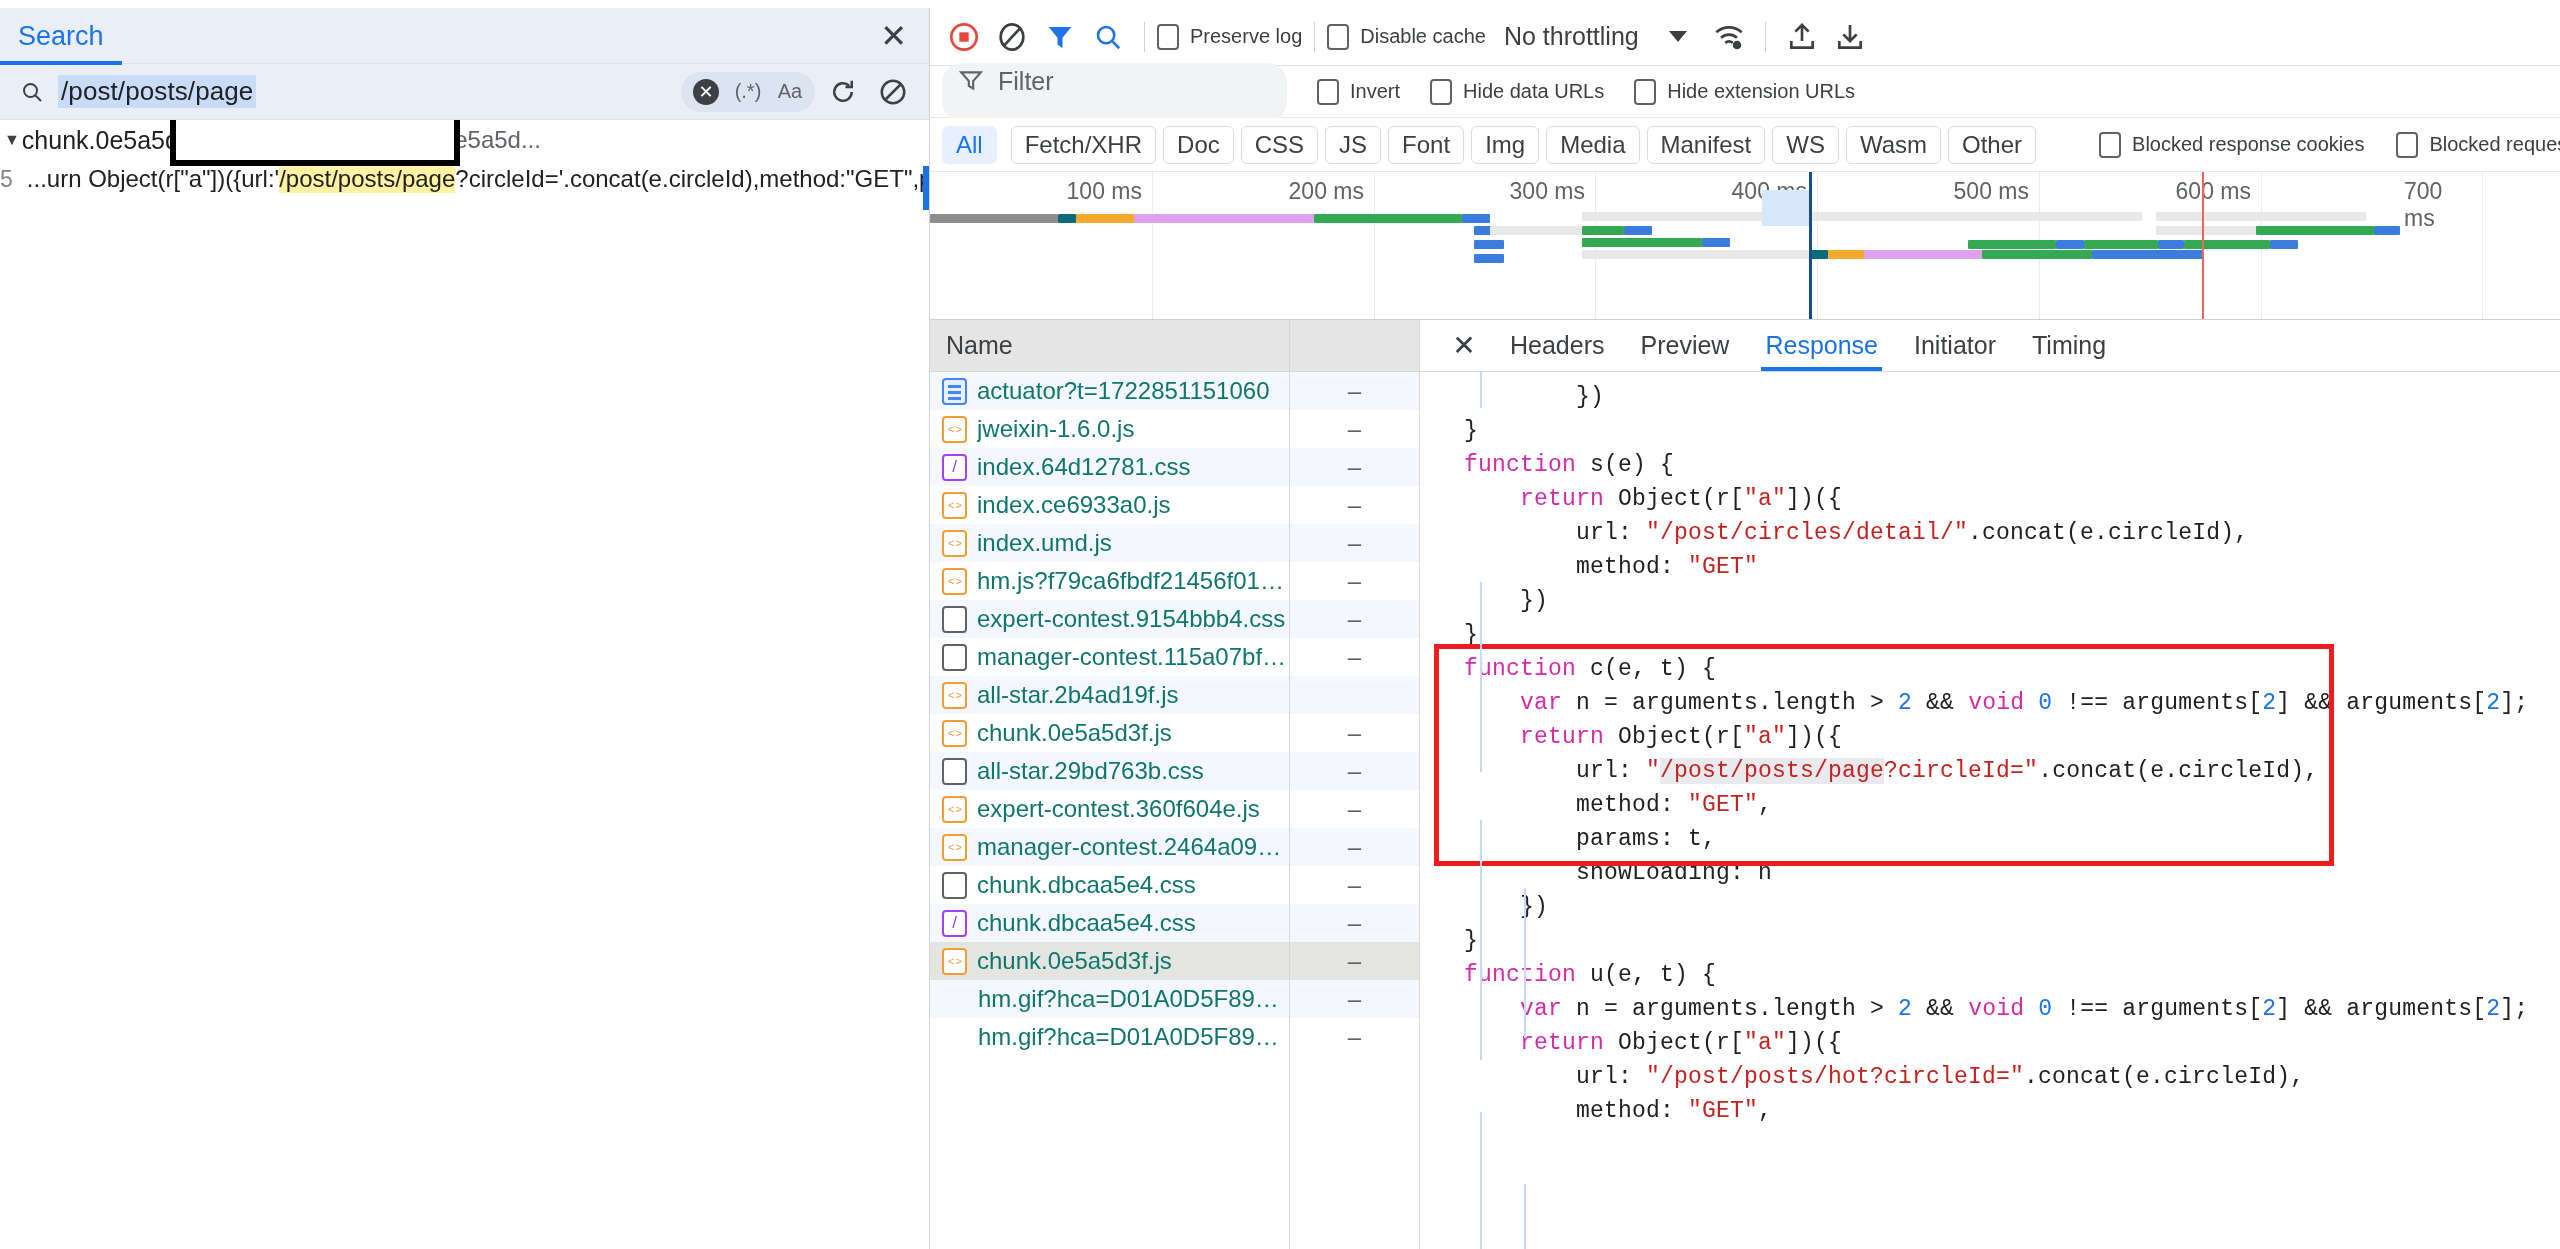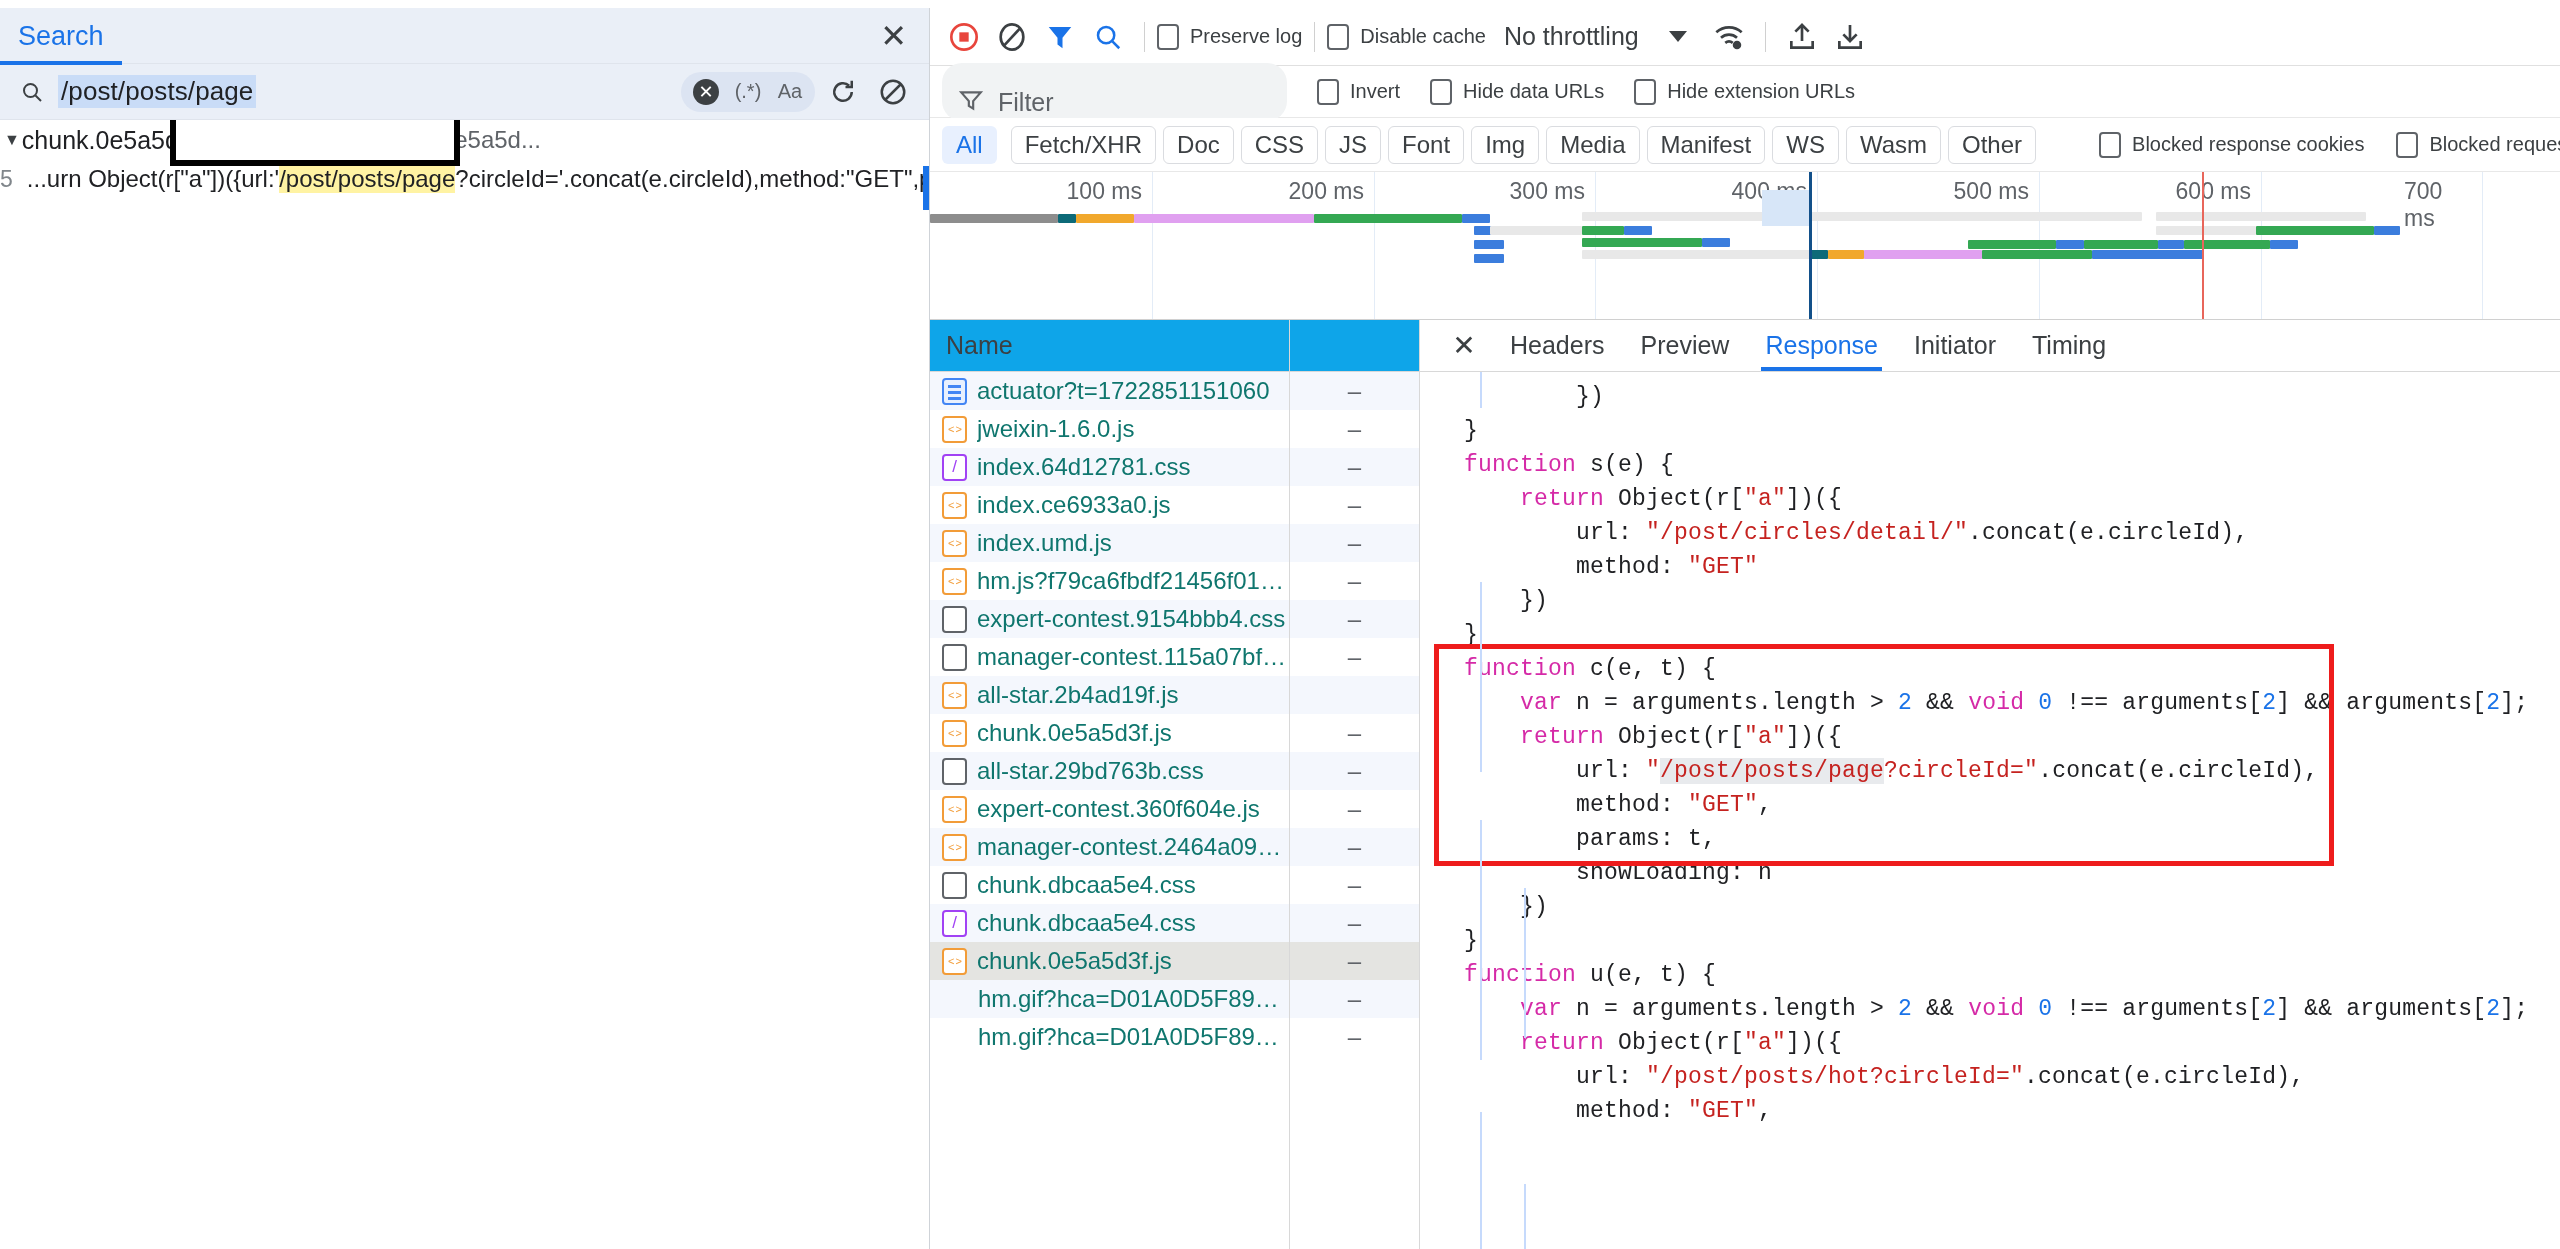--- a/index.html
+++ b/index.html
@@ -103,21 +103,21 @@
   .thr-txt { font-size:25px; color:#3c4043; }
   .caret-dn { width:0;height:0;border-left:9px solid transparent;border-right:9px solid transparent;border-top:11px solid #3c4043; }
 
   .net-filterbar {
     height:52px; display:flex; align-items:center; gap:0;
     padding:0 12px; border-bottom:1px solid #e8e8e8; background:#fff;
     white-space:nowrap;
   }
   .filter-input {
     width:345px; height:58px; background:#f1f3f4; border-radius:20px;
-    display:flex; align-items:flex-end; gap:14px; padding:4px 16px;
+    display:flex; align-items:flex-start; gap:14px; padding:4px 16px;
   }
   .filter-ph { font-size:25px; color:#5f6368; }
   .fb-gap { width:30px; }
 
   .net-typebar {
     height:54px; display:flex; align-items:center; gap:16px;
     padding:0 12px; border-bottom:1px solid #e8e8e8; background:#fff;
     white-space:nowrap; overflow:hidden;
   }
   .pill {
@@ -145,21 +145,21 @@
 
   
   .net-body { flex:1; display:flex; min-height:0; }
   .req-col { width:360px; flex:0 0 360px; display:flex; flex-direction:column; border-right:1px solid #d8d8d8; background:#fff; }
   .status-col { width:130px; flex:0 0 130px; border-right:1px solid #d8d8d8; display:flex; flex-direction:column; background:#fff;}
   .detail-col { flex:1; display:flex; flex-direction:column; min-width:0; background:#fff; }
 
   .col-head {
     height:52px; display:flex; align-items:center; padding-left:16px;
     font-size:25px; color:#3c4043; border-bottom:1px solid #d8d8d8;
-    background:#0ea5e9;
+    background:#e5e5e5;
   }
   .req-list { flex:1; overflow:hidden; }
   .req-row {
     height:38px; display:flex; align-items:center; gap:10px;
     padding-left:12px; font-size:24px; color:#0f766e; white-space:nowrap;
     cursor:pointer;
   }
   .req-row.alt { background:#f4f7fd; }
   .req-row.sel { background:#e4e4e1; }
   .req-row.indent { padding-left:48px; }

